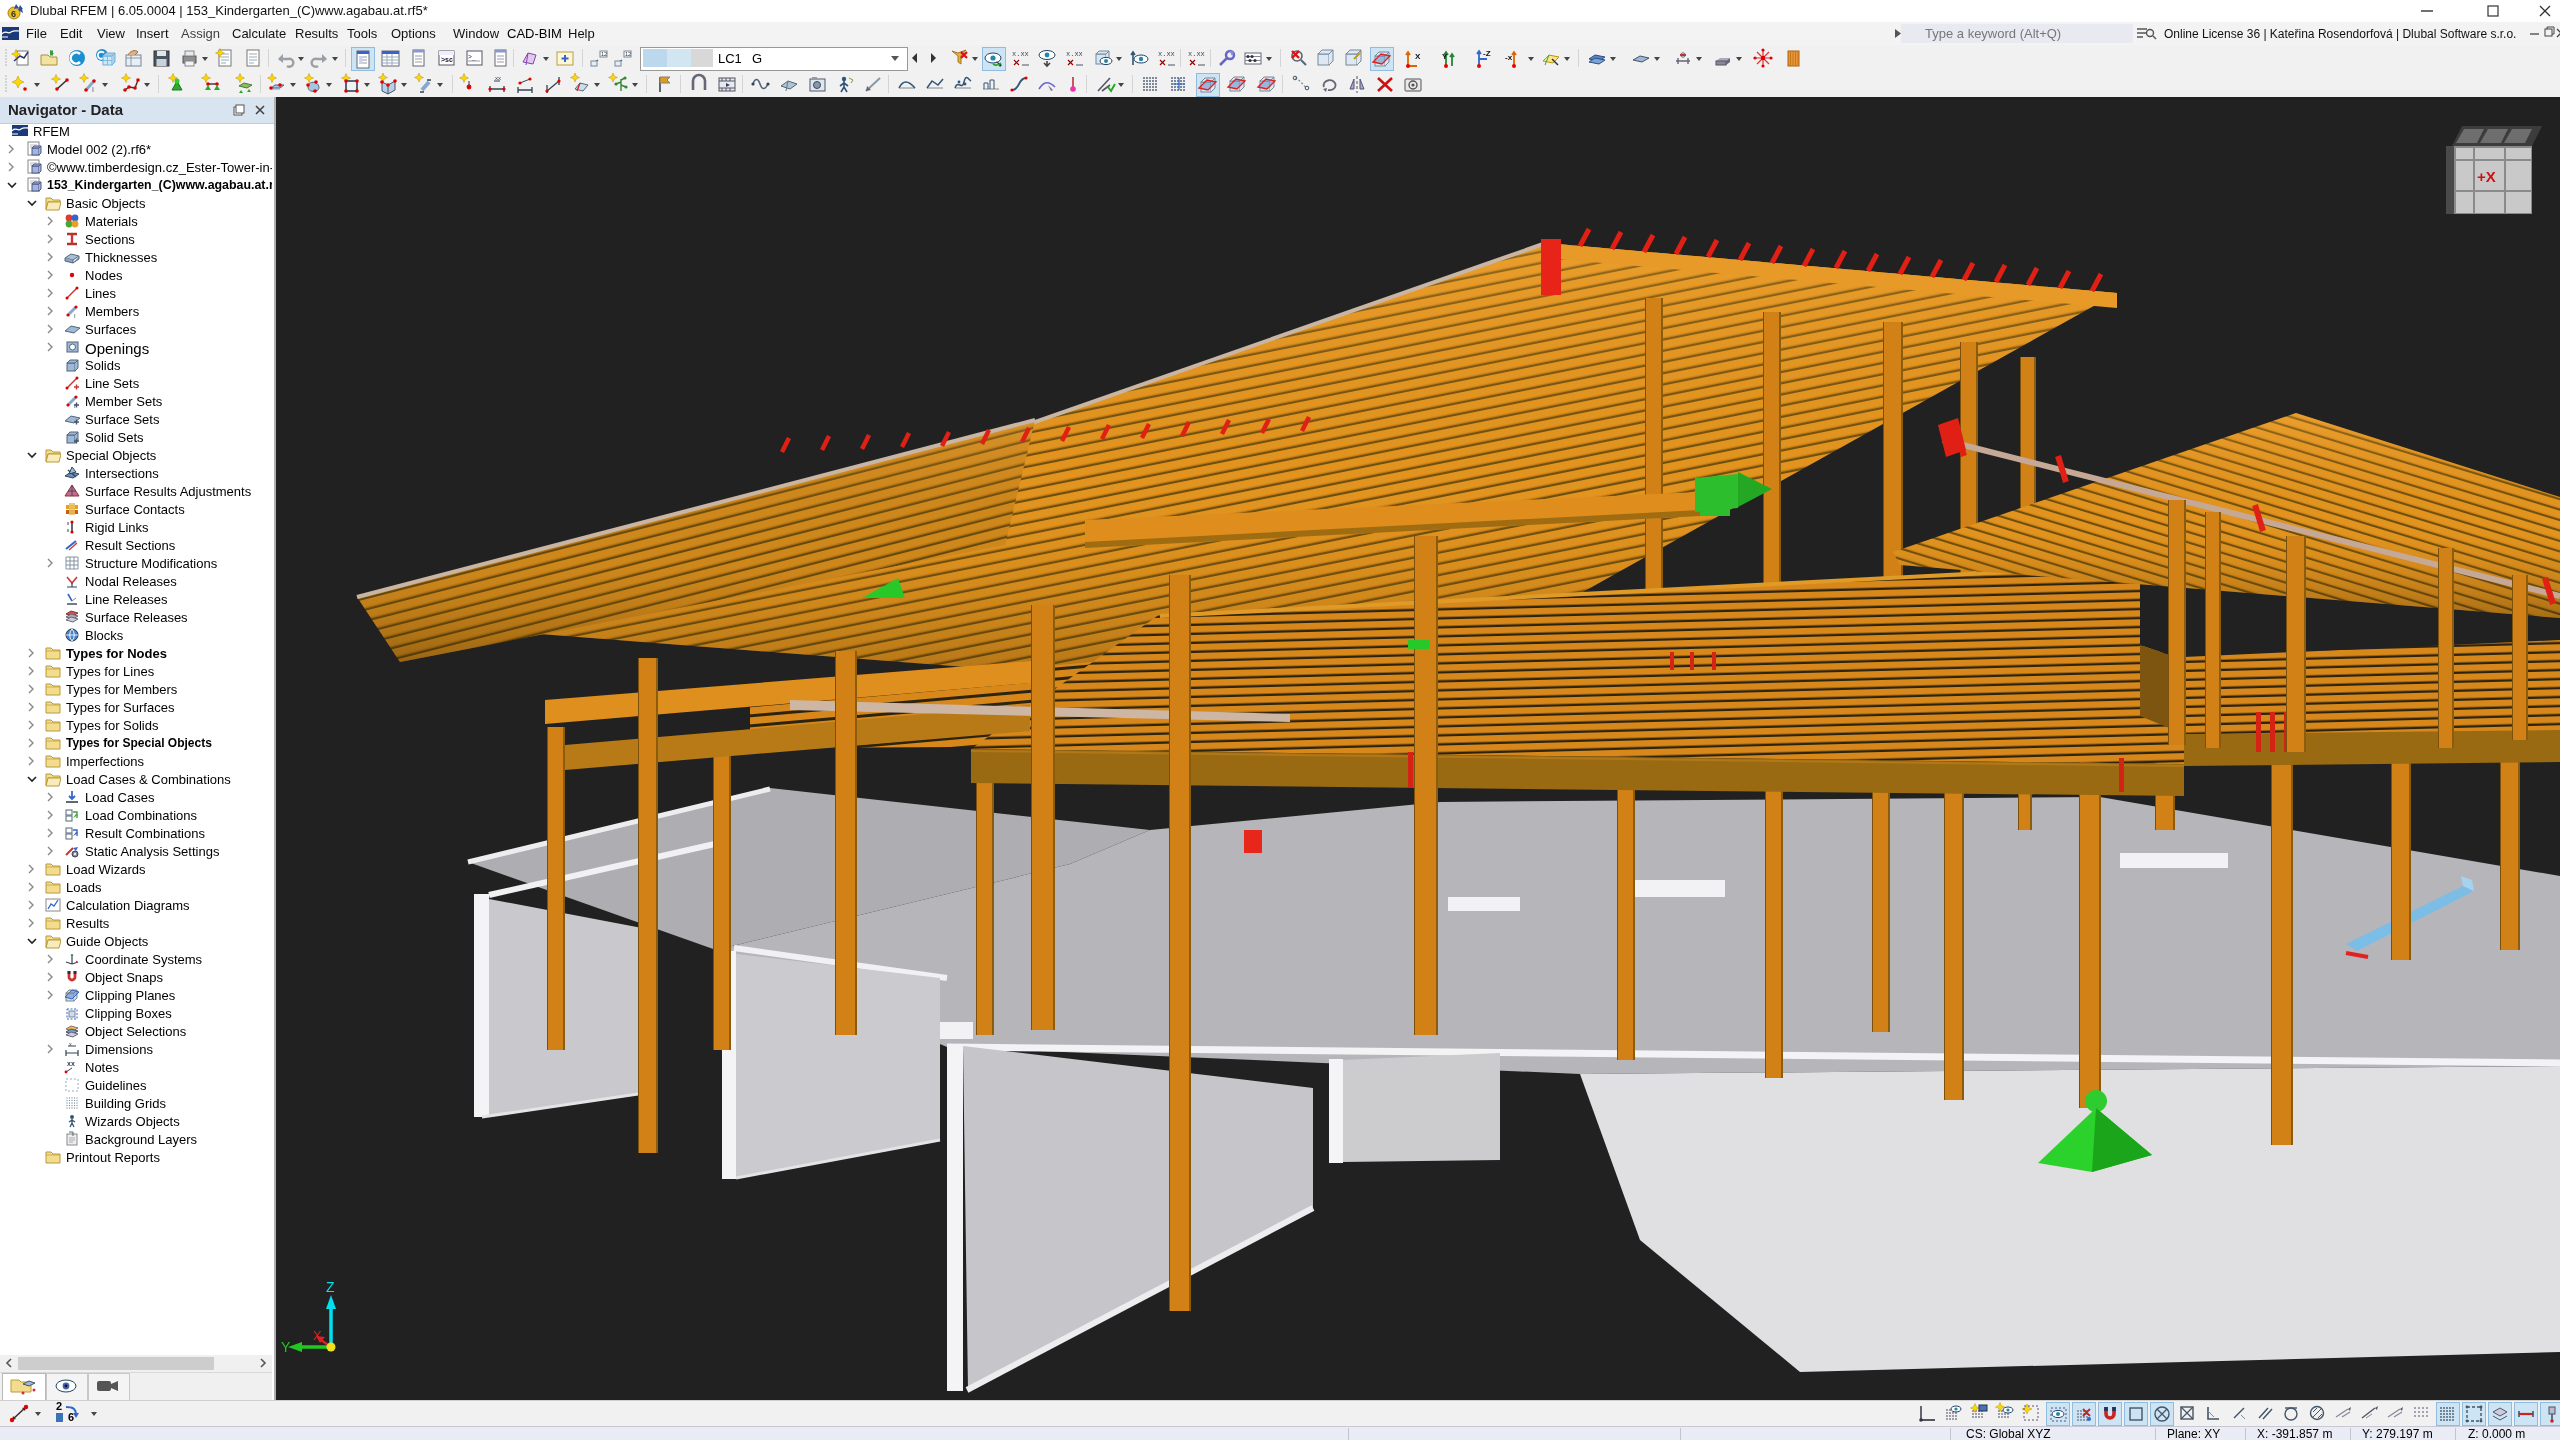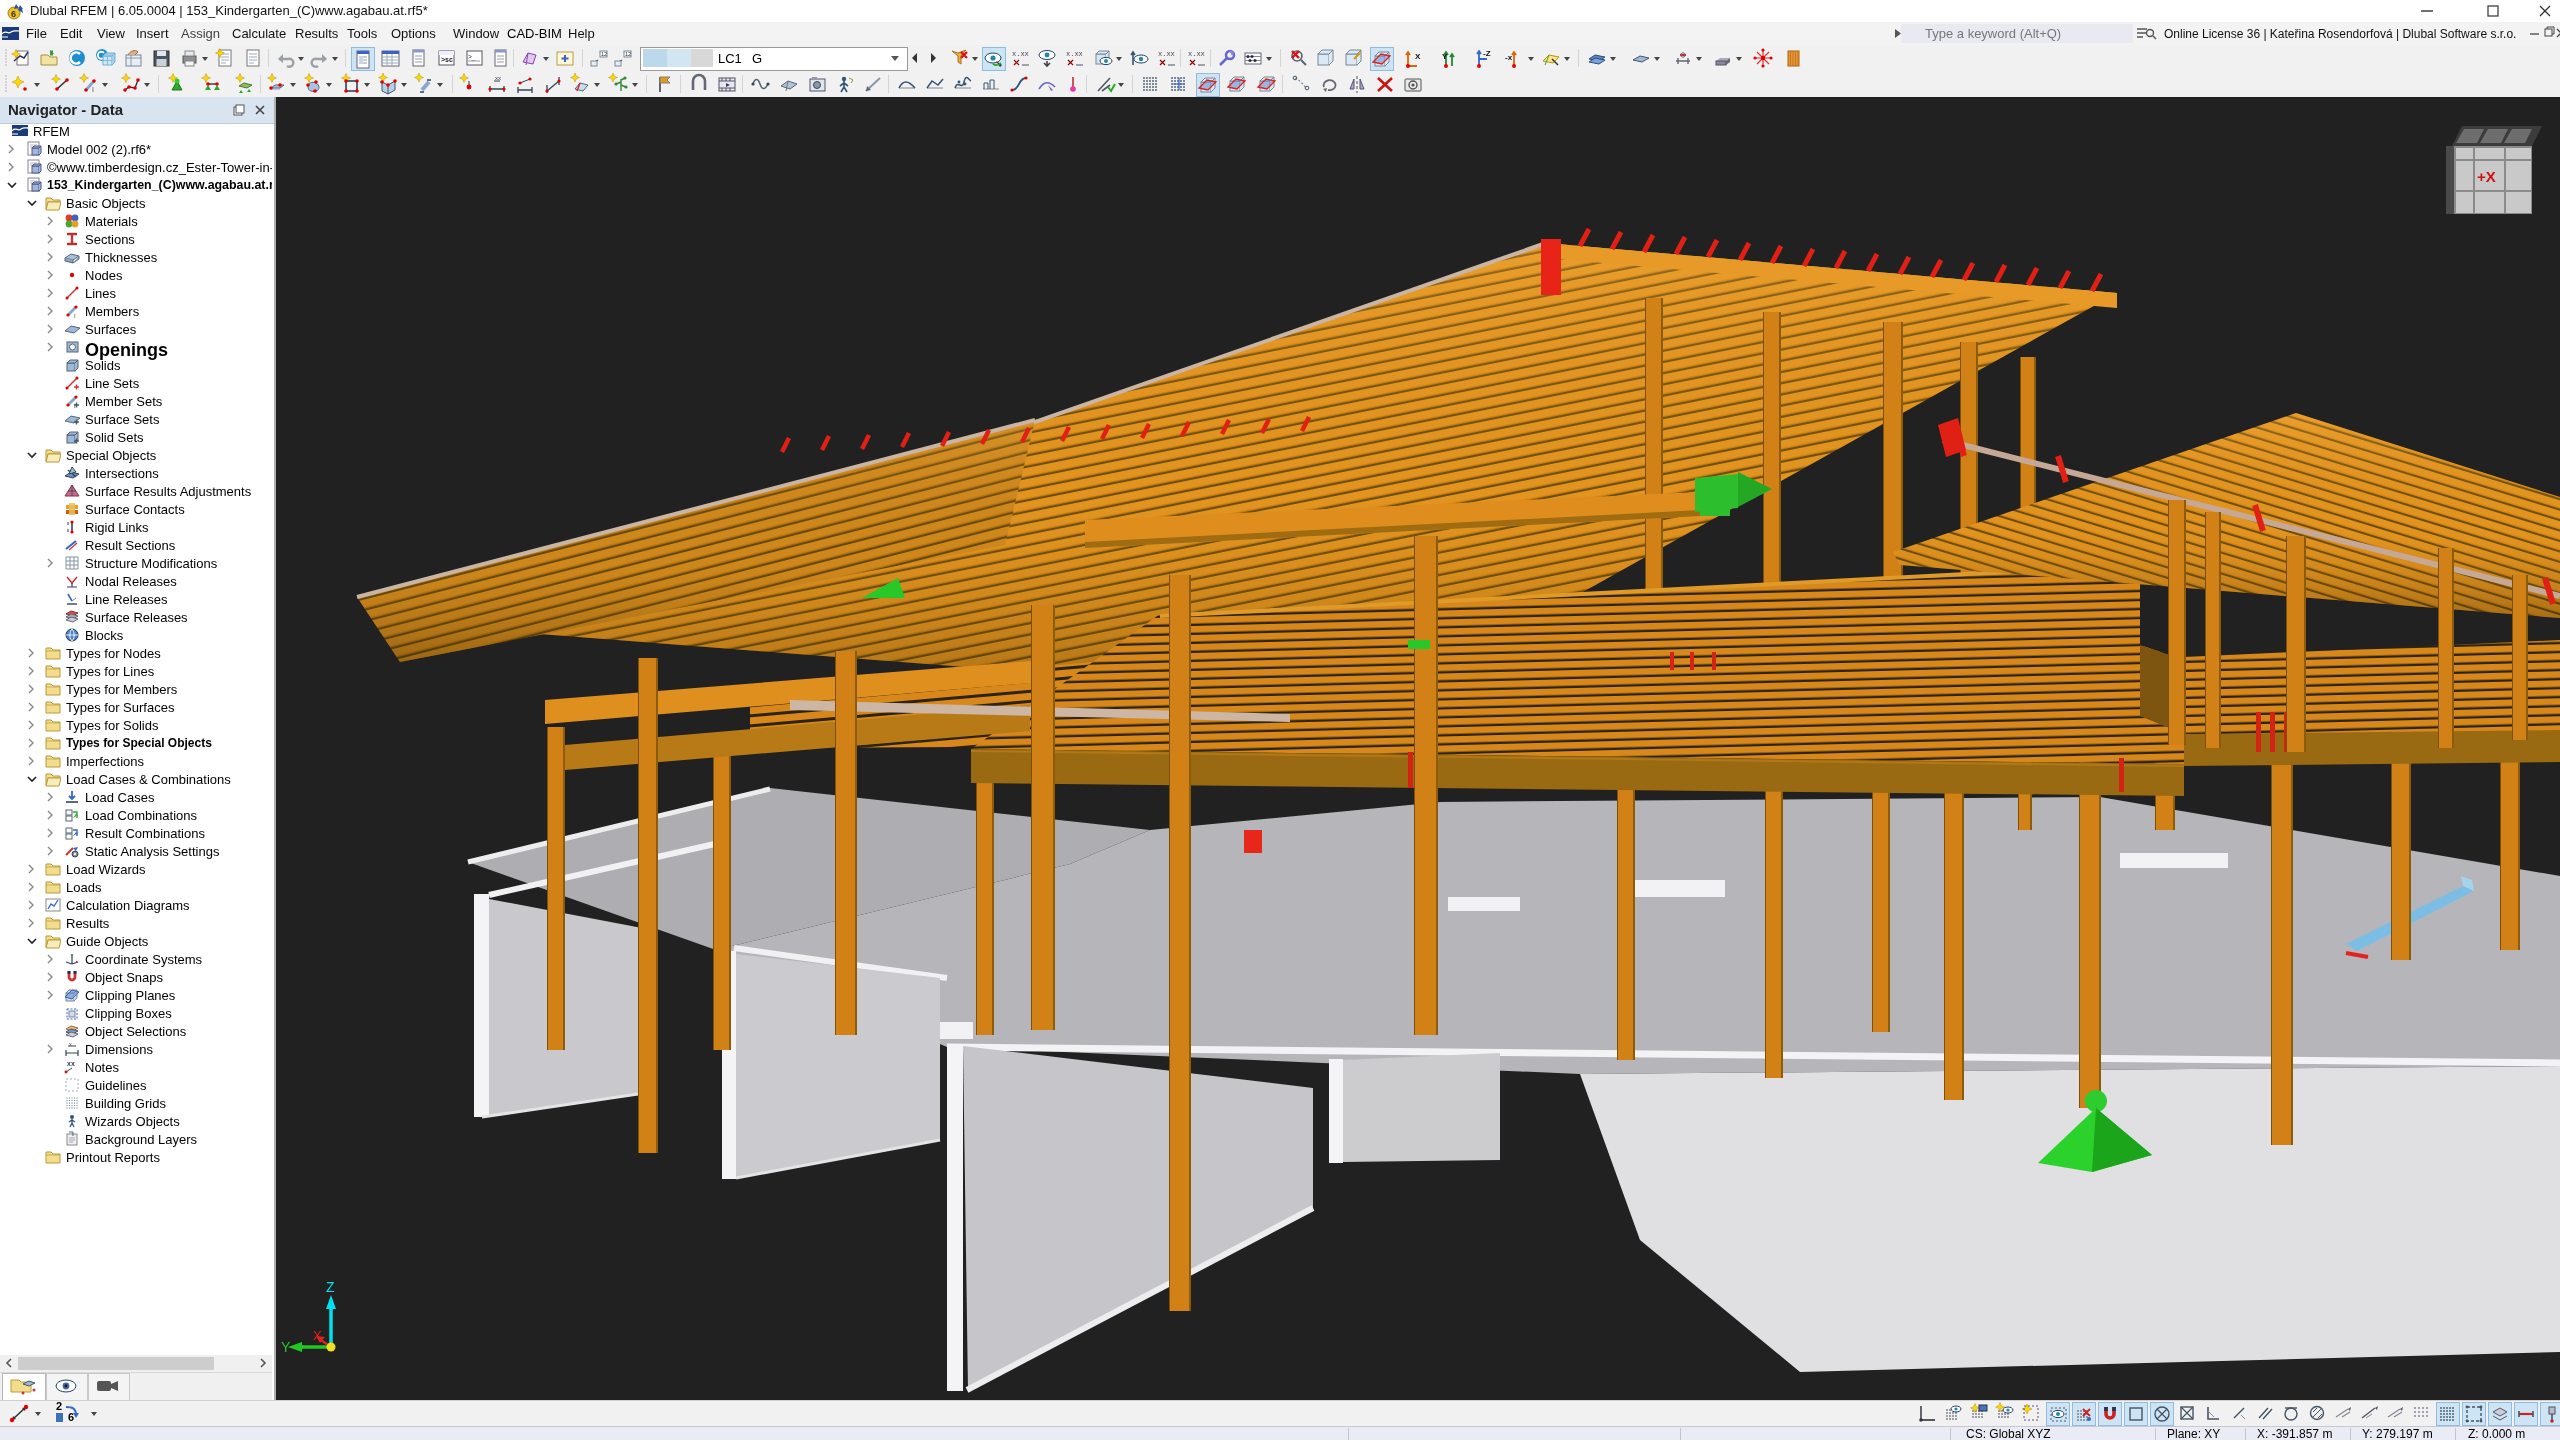--- a/index.html
+++ b/index.html
@@ -1407,21 +1407,21 @@
         <svg width="10" height="18" viewBox="0 0 10 18" style="">
           <path d="M3 5l4 4-4 4" stroke="#888" stroke-width="1.4" fill="none"></path>
         </svg>
       </div>
       <div class="abs" style="left:64px;top:216px;width:16px;height:16px">
         <svg width="16" height="16" viewBox="0 0 16 16" style="">
           <rect x="3" y="3" width="11" height="10" fill="#9db8d8" stroke="#567"></rect>
           <circle cx="8.5" cy="8" r="3" fill="#fff" stroke="#567"></circle>
         </svg>
       </div>
-      <div class="abs txt" style="left:85px;top:217px;font-size:18px;font-weight:bold;white-space:nowrap">Openings</div>
+      <div class="abs txt" style="left:85px;top:217px;font-size:15px;font-weight:normal;white-space:nowrap">Openings</div>
       <div class="abs" style="left:64px;top:234px;width:16px;height:16px">
         <svg width="16" height="16" viewBox="0 0 16 16" style="">
           <g stroke="#567" fill="#9db8d8">
             <rect x="3" y="6" width="8" height="8"></rect>
             <path d="M3 6l3-3h8l-3 3zM11 14l3-3V3l-3 3"></path>
           </g>
         </svg>
       </div>
       <div class="abs txt" style="left:85px;top:235px;font-size:13px;font-weight:normal;white-space:nowrap">Solids</div>
       <div class="abs" style="left:64px;top:252px;width:16px;height:16px">
@@ -1561,21 +1561,21 @@
         <svg width="10" height="18" viewBox="0 0 10 18" style="">
           <path d="M3 5l4 4-4 4" stroke="#888" stroke-width="1.4" fill="none"></path>
         </svg>
       </div>
       <div class="abs" style="left:45px;top:522px;width:16px;height:16px">
         <svg width="16" height="16" viewBox="0 0 16 16" style="">
           <path d="M1 3h5l2 2h7v9H1z" fill="#f3dd8d" stroke="#b99a3a"></path>
           <path d="M1 6h14" stroke="#b99a3a" stroke-width="0.7"></path>
         </svg>
       </div>
-      <div class="abs txt" style="left:66px;top:523px;font-size:13px;font-weight:normal;white-space:nowrap">Types for Nodes</div>
+      <div class="abs txt" style="left:66px;top:523px;font-size:13px;font-weight:bold;white-space:nowrap">Types for Nodes</div>
       <div class="abs" style="left:26px;top:539px;width:10px;height:18px">
         <svg width="10" height="18" viewBox="0 0 10 18" style="">
           <path d="M3 5l4 4-4 4" stroke="#888" stroke-width="1.4" fill="none"></path>
         </svg>
       </div>
       <div class="abs" style="left:45px;top:540px;width:16px;height:16px">
         <svg width="16" height="16" viewBox="0 0 16 16" style="">
           <path d="M1 3h5l2 2h7v9H1z" fill="#f3dd8d" stroke="#b99a3a"></path>
           <path d="M1 6h14" stroke="#b99a3a" stroke-width="0.7"></path>
         </svg>

